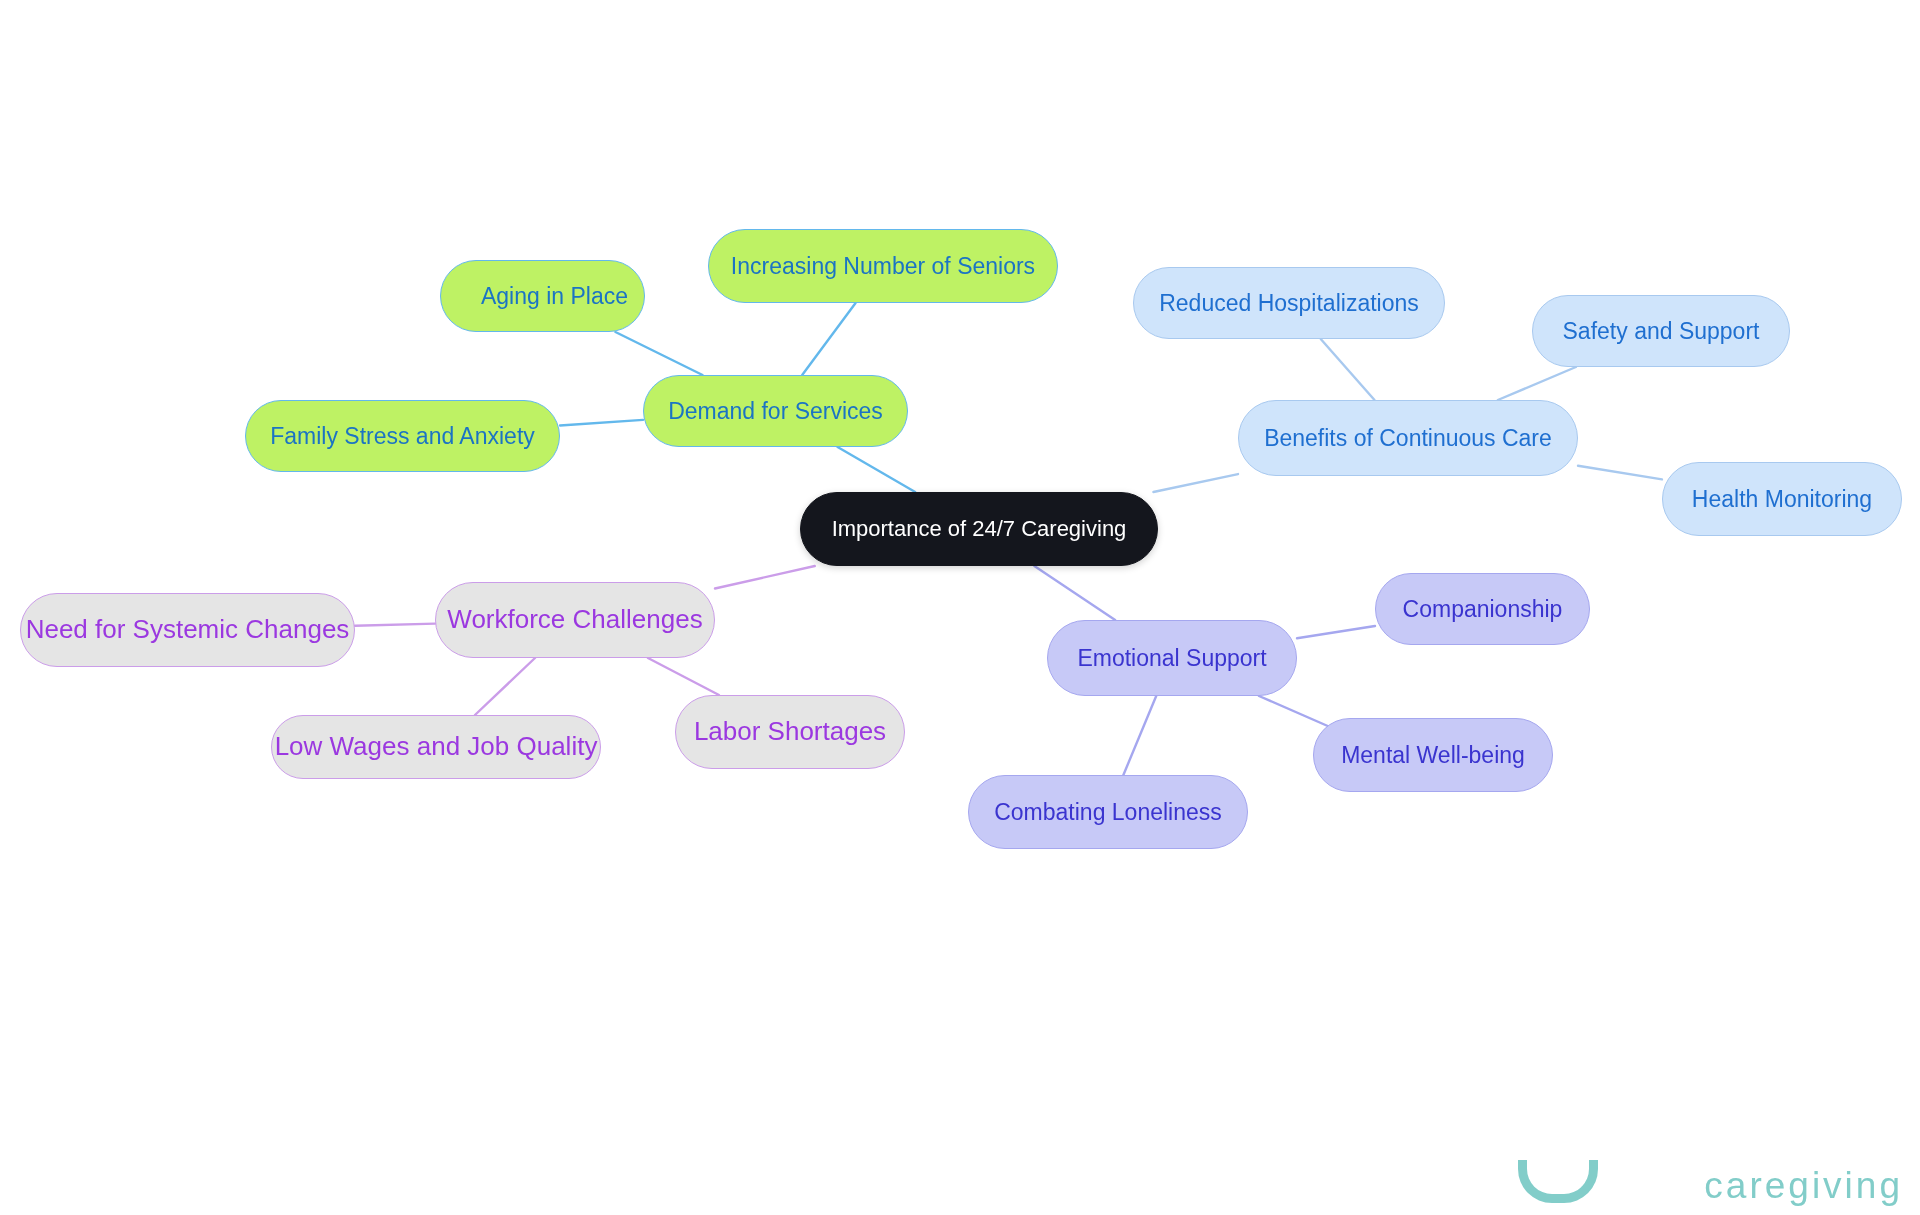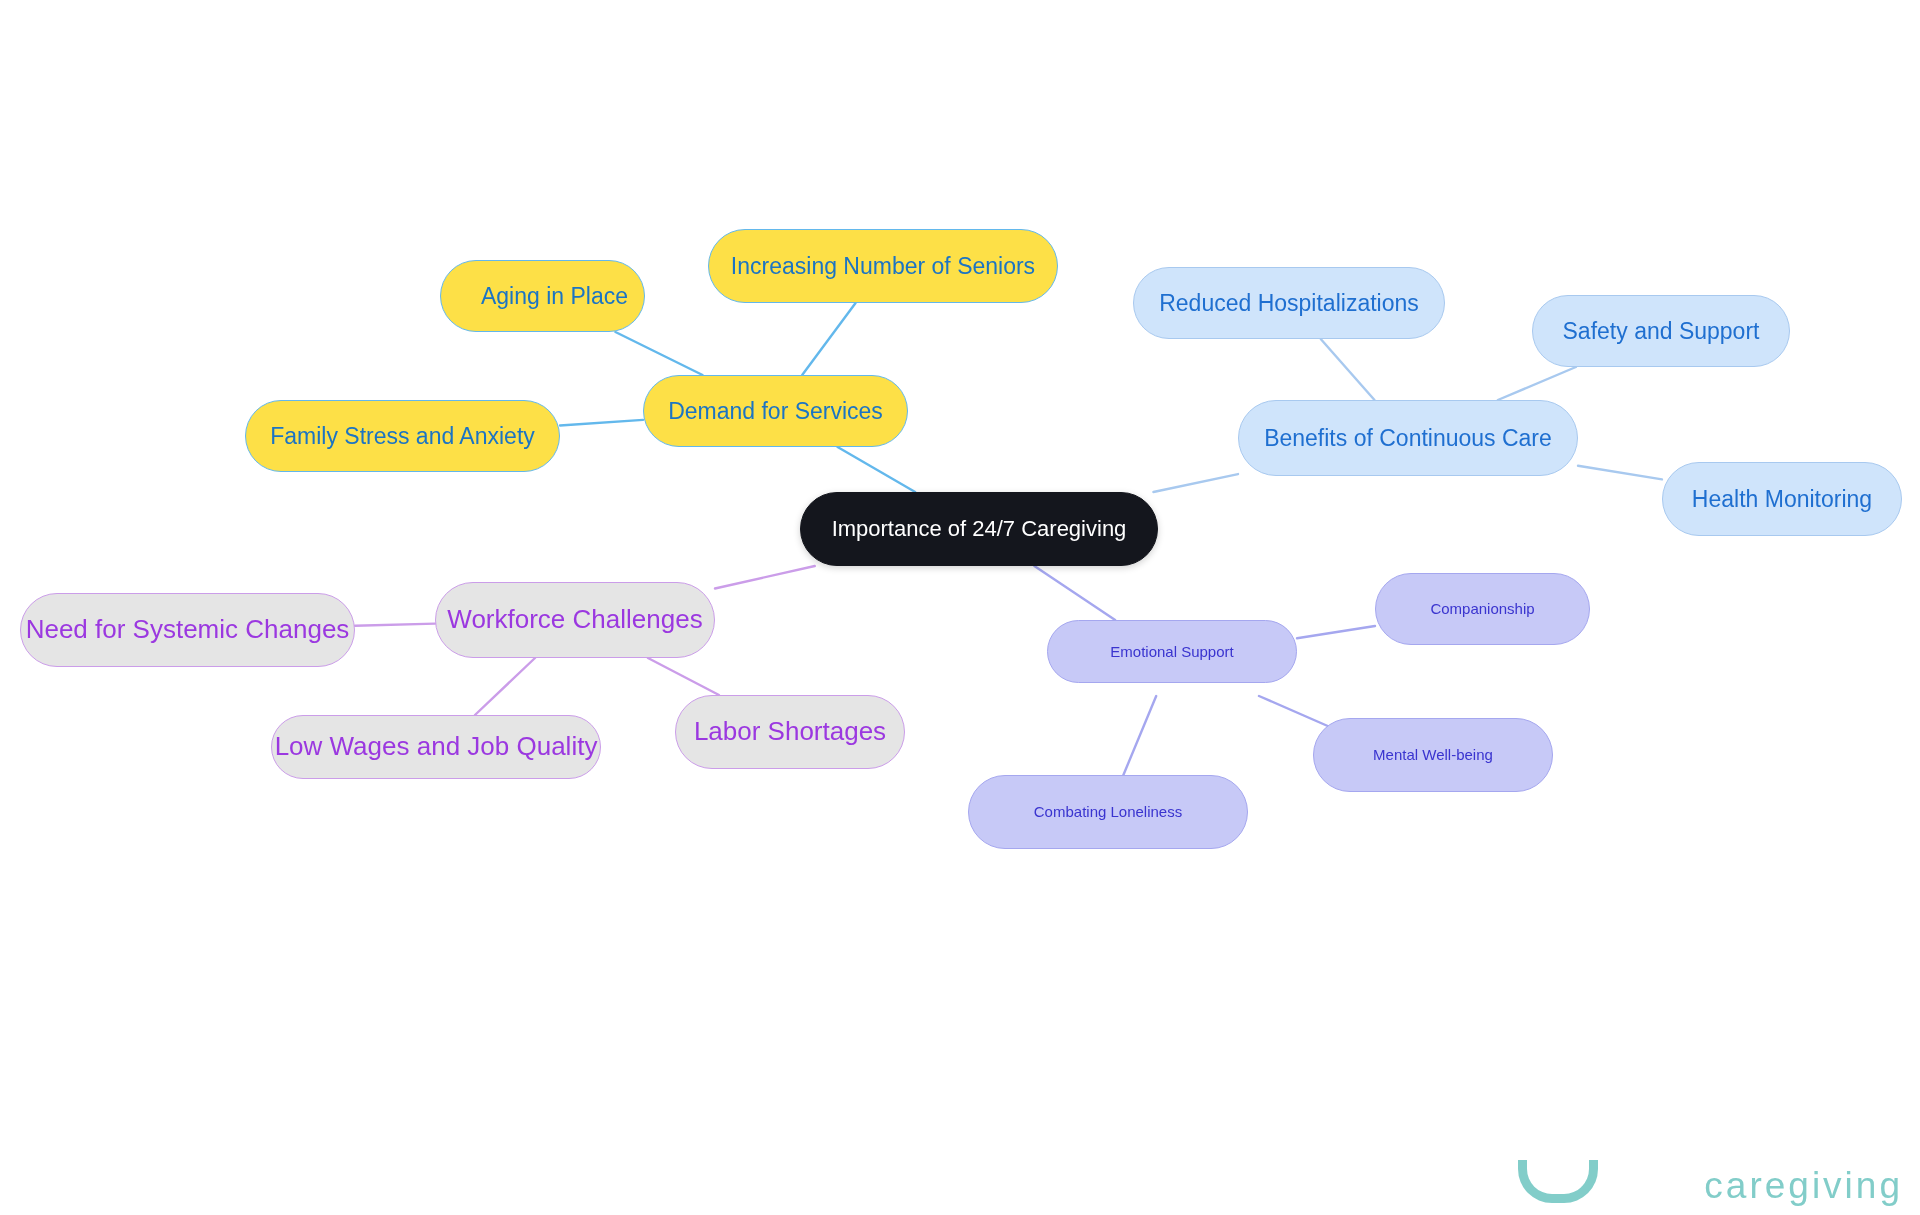--- a/index.html
+++ b/index.html
@@ -42,42 +42,42 @@
   }
   .node-root {
     background: #14161d;
     border-color: #14161d;
     color: #ffffff;
     font-size: 22px;
     border-radius: 42px;
     box-shadow: 0 2px 7px rgba(0,0,0,0.18);
   }
   .node-blue {
-    background: #fde047;
+    background: #bef264;
     border-color: #63b8ec;
     color: #1b74c4;
     font-size: 23px;
   }
   .node-lightblue {
     background: #cfe4fb;
     border-color: #a8c9ef;
     color: #1f6fd0;
     font-size: 23px;
   }
   .node-purple {
     background: #e5e5e5;
     border-color: #cb9de9;
     color: #9b38e0;
     font-size: 26px;
   }
   .node-indigo {
     background: #c7c9f7;
     border-color: #a5a7ef;
     color: #3a34cf;
-    font-size: 15px;
+    font-size: 23px;
   }
 
   
   #logo {
     position: absolute;
     left: 1405px;
     top: 1085px;
     width: 500px;
     height: 125px;
   }
@@ -171,21 +171,21 @@
       </div>
       <div class="node node-purple" style="left: 20px; top: 593px; width: 335px; height: 74px;">
         <span>Need for Systemic Changes</span>
       </div>
       <div class="node node-purple" style="left: 271px; top: 715px; width: 330px; height: 64px;">
         <span>Low Wages and Job Quality</span>
       </div>
       <div class="node node-purple" style="left: 675px; top: 695px; width: 230px; height: 74px;">
         <span>Labor Shortages</span>
       </div>
-      <div class="node node-indigo" style="left: 1047px; top: 620px; width: 250px; height: 63px;">
+      <div class="node node-indigo" style="left: 1047px; top: 620px; width: 250px; height: 76px;">
         <span>Emotional Support</span>
       </div>
       <div class="node node-indigo" style="left: 1375px; top: 573px; width: 215px; height: 72px;">
         <span>Companionship</span>
       </div>
       <div class="node node-indigo" style="left: 1313px; top: 718px; width: 240px; height: 74px;">
         <span>Mental Well-being</span>
       </div>
       <div class="node node-indigo" style="left: 968px; top: 775px; width: 280px; height: 74px;">
         <span>Combating Loneliness</span>

